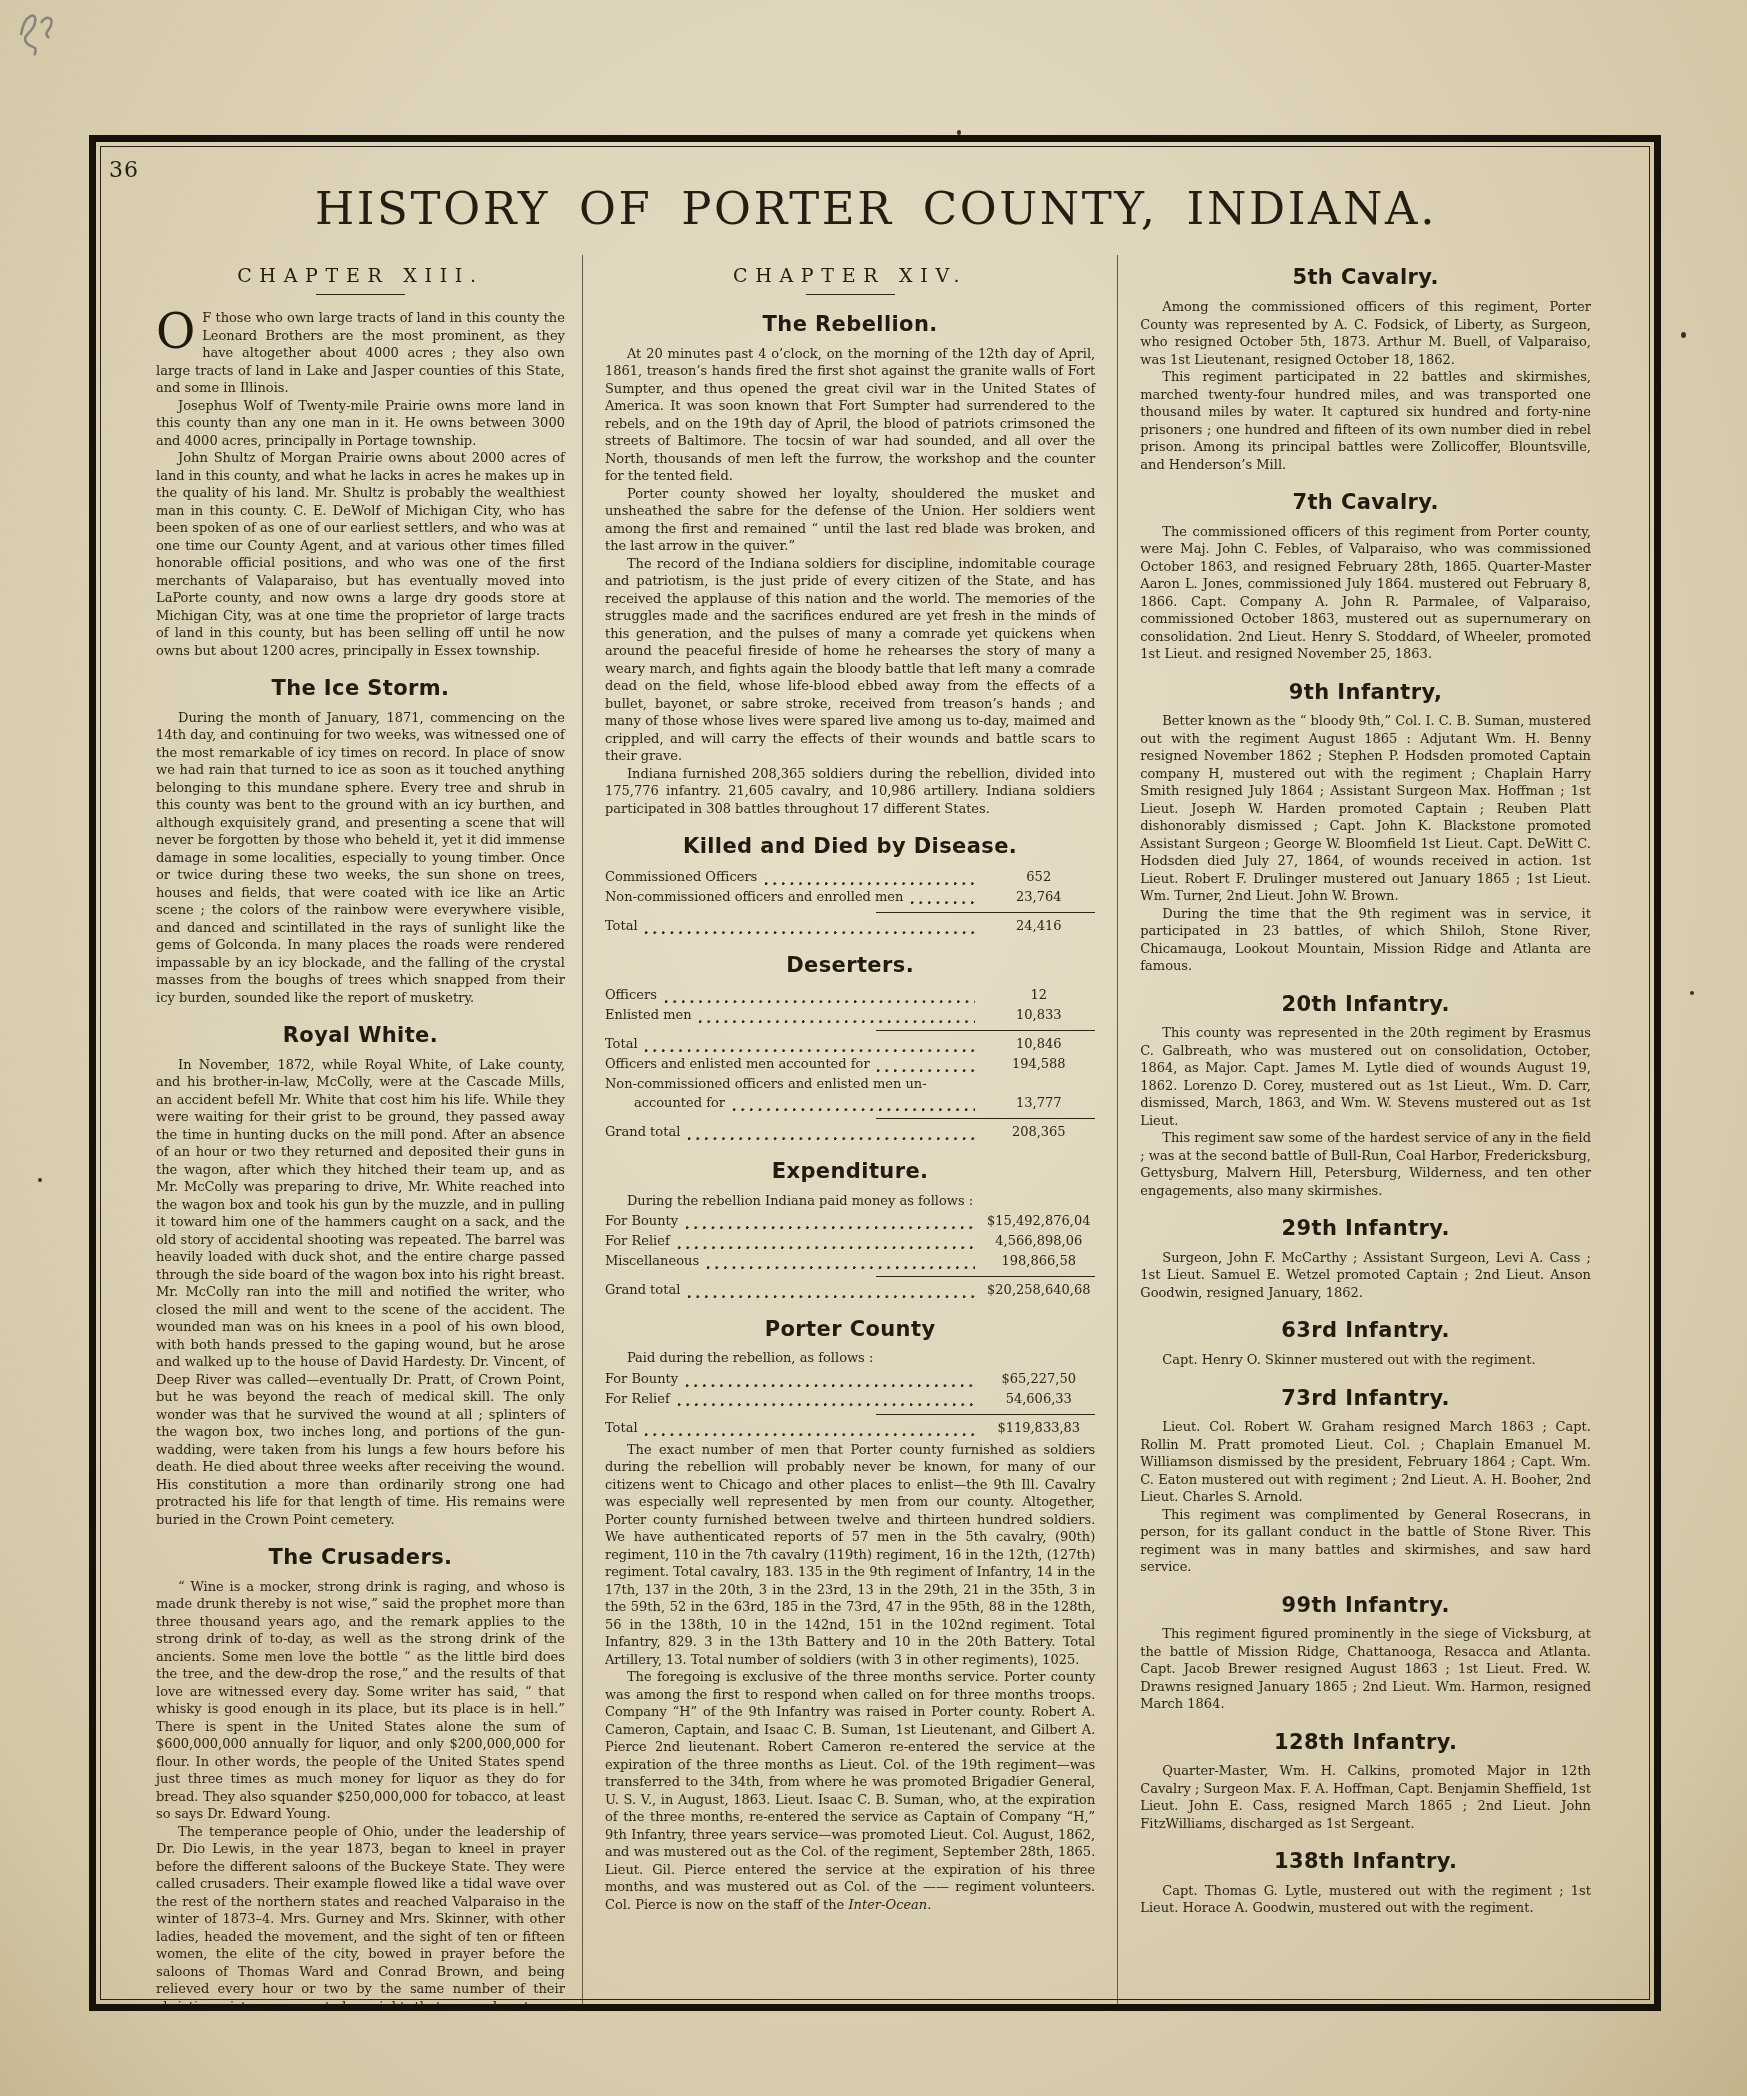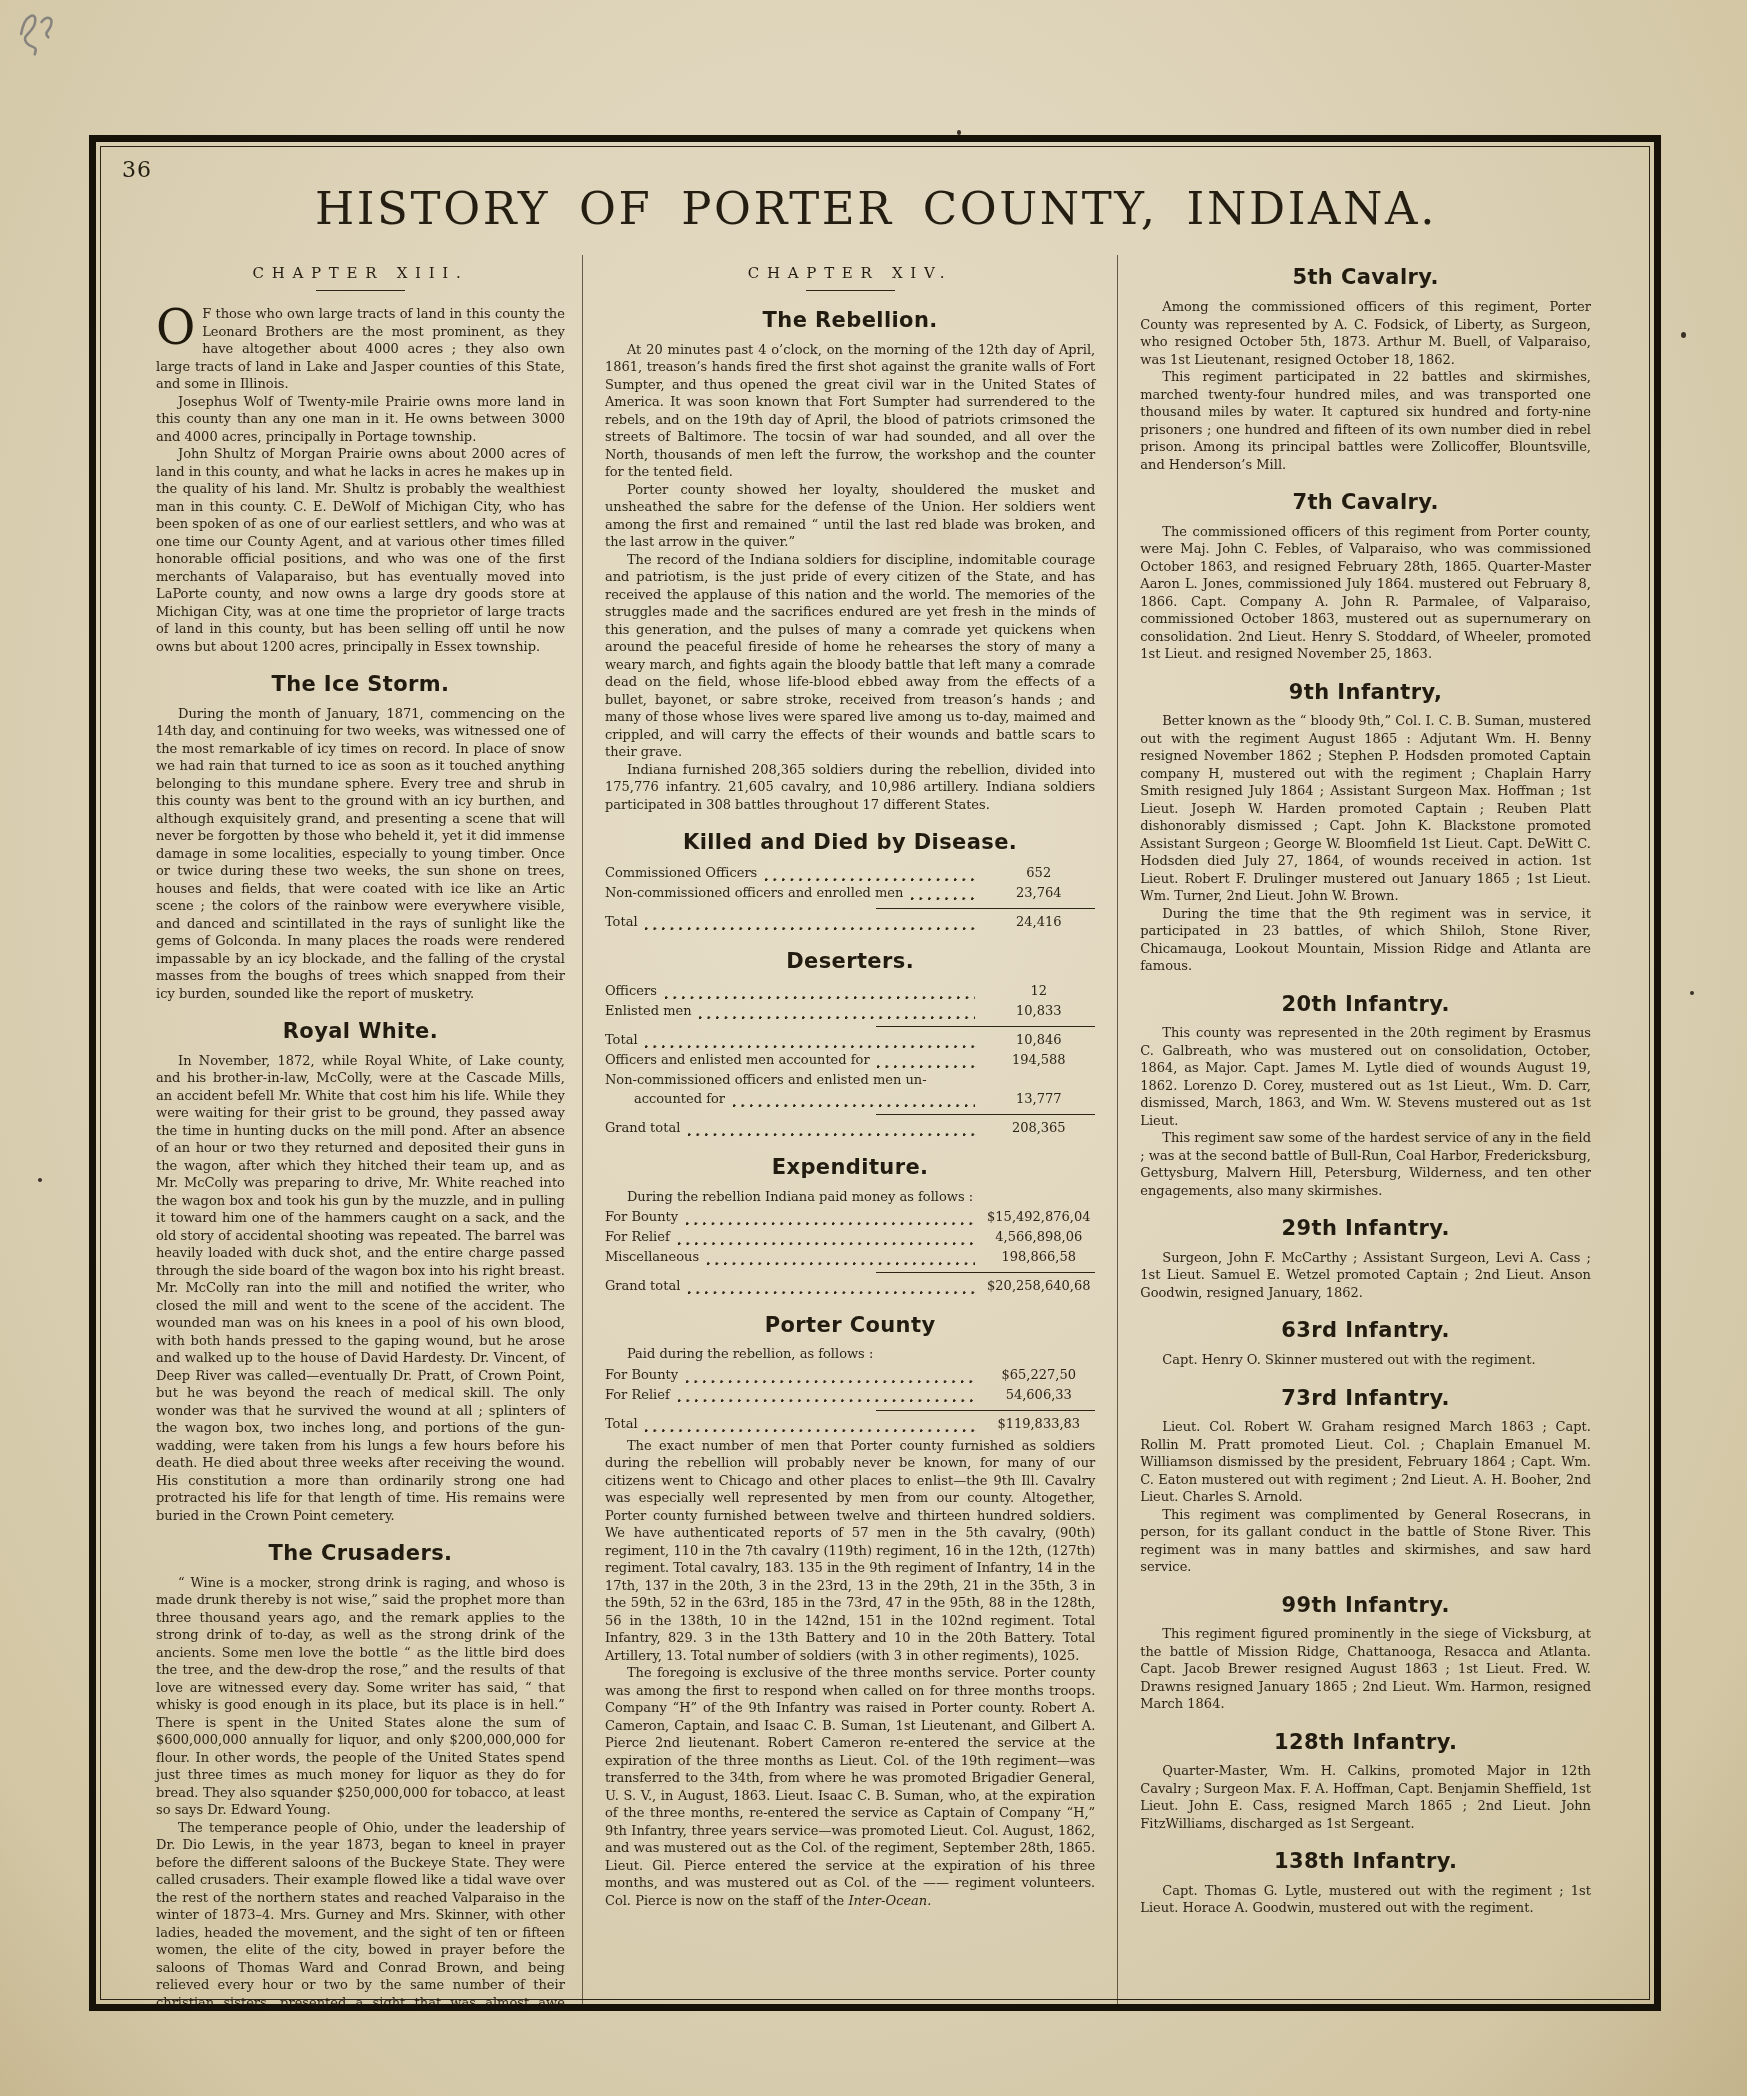--- a/index.html
+++ b/index.html
@@ -33,38 +33,38 @@
     border:7.7px solid #161209;
     padding:13.7px 24px 20.5px 26px;
     overflow:hidden;
   }
   .frame::before {
     content:""; position:absolute; inset:4.3px;
     border:1.7px solid #2a2318; pointer-events:none;
   }
 
   .page-number {
-    position:absolute; left:26px; top:15.4px;
+    position:absolute; left:13px; top:15.4px;
     font-size:22px; letter-spacing:0.9px; color:#241f13;
   }
   h1.title {
     margin:26px 0 0 0; text-align:center;
     font-size:45px; font-weight:normal;
     letter-spacing:2.6px; word-spacing:12px; color:#241e12;
   }
 
   .columns { display:flex; margin-top:20.5px; align-items:stretch; }
   .col { }
   .col-1 { flex:0 0 30.5%; padding:0 17px 0 34px; }
   .col-2 { flex:0 0 35.5%; padding:0 22px; border-left:1.7px solid rgba(58,48,32,0.75); }
   .col-3 { flex:0 0 34%;  padding:0 39px 0 22px; border-left:1.7px solid rgba(58,48,32,0.75); }
 
   h2.chapter {
     margin:8.6px 0 0 0; text-align:center;
-    font-size:15px; font-weight:normal; letter-spacing:7.7px; color:#241e12;
+    font-size:19px; font-weight:normal; letter-spacing:7.7px; color:#241e12;
   }
   .chapter-rule { width:89px; border-top:1.7px solid #2c2517; margin:8.6px auto 13.7px; }
 
   h3.shead {
     font-family:"DejaVu Sans","Liberation Sans",sans-serif;
     font-weight:bold; font-size:21px; letter-spacing:0.4px;
     text-align:center; color:#211b10;
     margin:17px 0 8.6px 0;
   }
 

